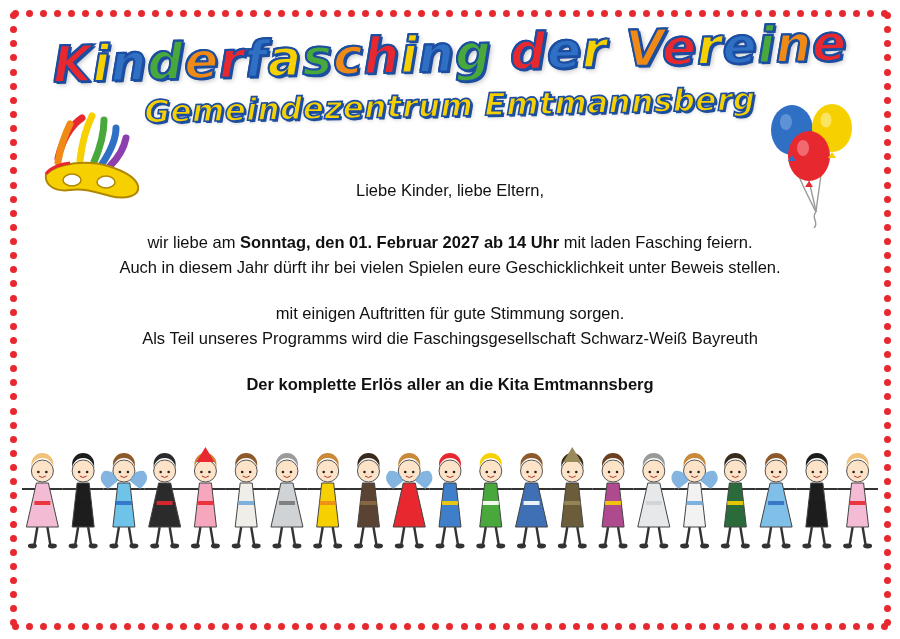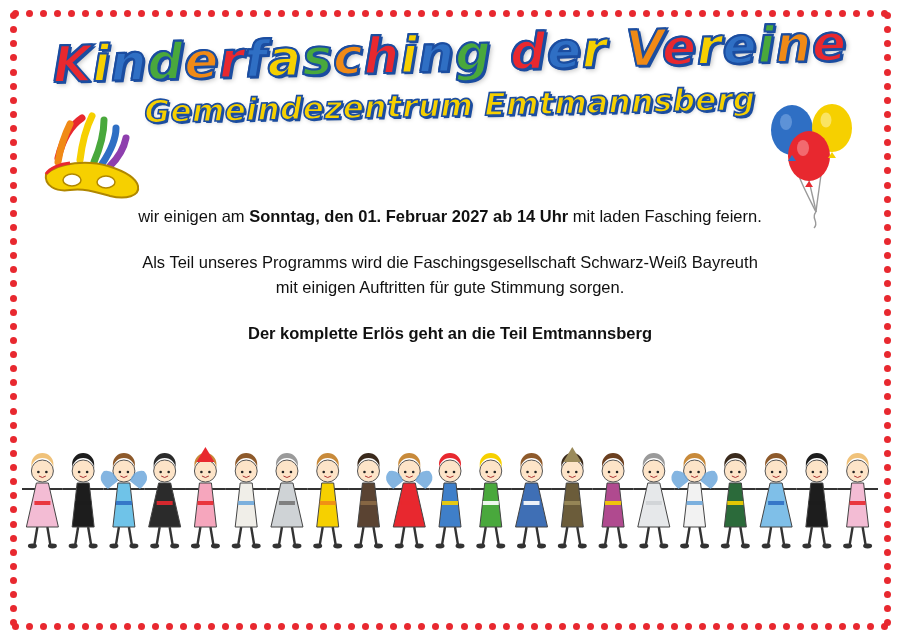--- a/index.html
+++ b/index.html
@@ -406,29 +406,31 @@
       <ellipse cx="64" cy="20" rx="5.5" ry="7.5" fill="#fbe97a" opacity="0.8"></ellipse>
       <ellipse cx="47" cy="56" rx="21" ry="25" fill="#e8282f"></ellipse>
       <ellipse cx="41" cy="48" rx="6" ry="8" fill="#f47b80" opacity="0.8"></ellipse>
       <polygon points="30,55 26,61 34,61" fill="#2f6fc4"></polygon>
       <polygon points="70,52 66,58 74,58" fill="#f6d000"></polygon>
       <polygon points="47,81 43,87 51,87" fill="#e8282f"></polygon>
     </svg>
   </div>
 
   <div class="body-text">
+    <p>Liebe Kinder, liebe Eltern,</p>
     <div class="gap-lg"></div>
     <p>
-      <span>wir einigen am </span><b>Sonntag, den 01. Februar 2027 ab 14 Uhr</b><span> mit laden Fasching feiern.</span>
+      <span>wir liebe am </span><b>Sonntag, den 01. Februar 2027 ab 14 Uhr</b><span> mit laden Fasching feiern.</span>
     </p>
+    <p>Auch in diesem Jahr dürft ihr bei vielen Spielen eure Geschicklichkeit unter Beweis stellen.</p>
     <div class="gap-md"></div>
+    <p>mit einigen Auftritten für gute Stimmung sorgen.</p>
     <p>Als Teil unseres Programms wird die Faschingsgesellschaft Schwarz-Weiß Bayreuth</p>
-    <p>mit einigen Auftritten für gute Stimmung sorgen.</p>
     <div class="gap-md"></div>
-    <p><b>Der komplette Erlös geht an die Teil Emtmannsberg</b></p>
+    <p><b>Der komplette Erlös aller an die Kita Emtmannsberg</b></p>
   </div>
 
   <div class="kids">
     <svg id="kids-svg" viewBox="0 0 856 120" width="856" height="120" aria-hidden="true">
         <g>
           <path d="M0 58 L40.76190476190476 58" stroke="#333333" stroke-width="2" fill="none"></path>
           <line x1="15.38095238095238" y1="96" x2="12.38095238095238" y2="114" stroke="#333" stroke-width="2.4"></line>
           <line x1="25.38095238095238" y1="96" x2="28.38095238095238" y2="114" stroke="#333" stroke-width="2.4"></line>
           <ellipse cx="10.38095238095238" cy="115" rx="4.5" ry="2.4" fill="#333"></ellipse>
           <ellipse cx="30.38095238095238" cy="115" rx="4.5" ry="2.4" fill="#333"></ellipse>

